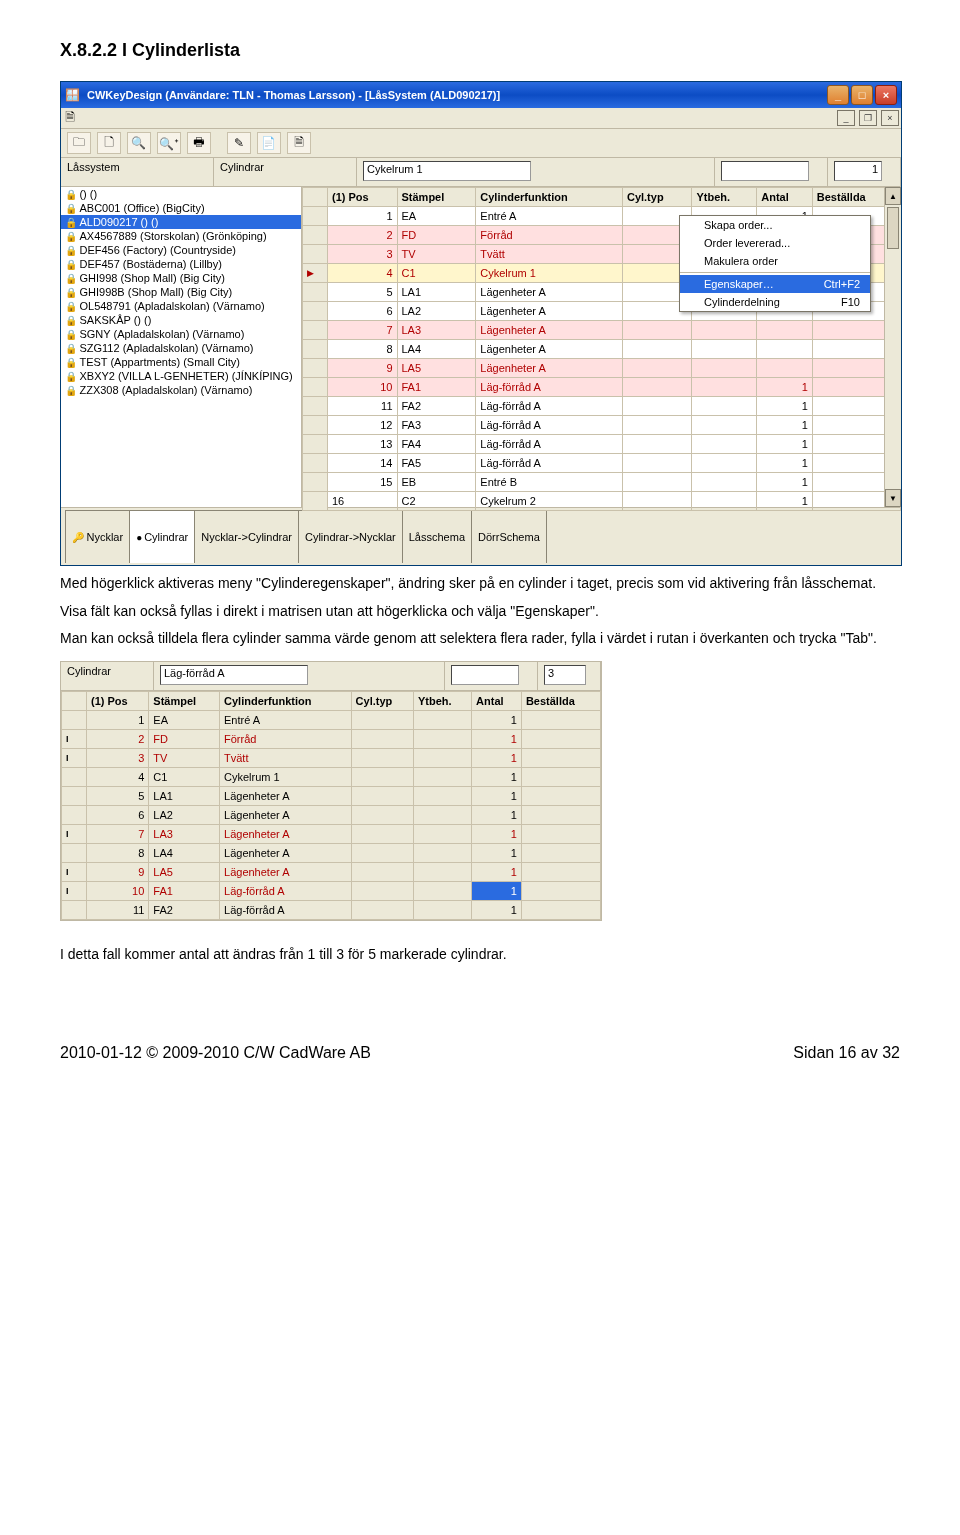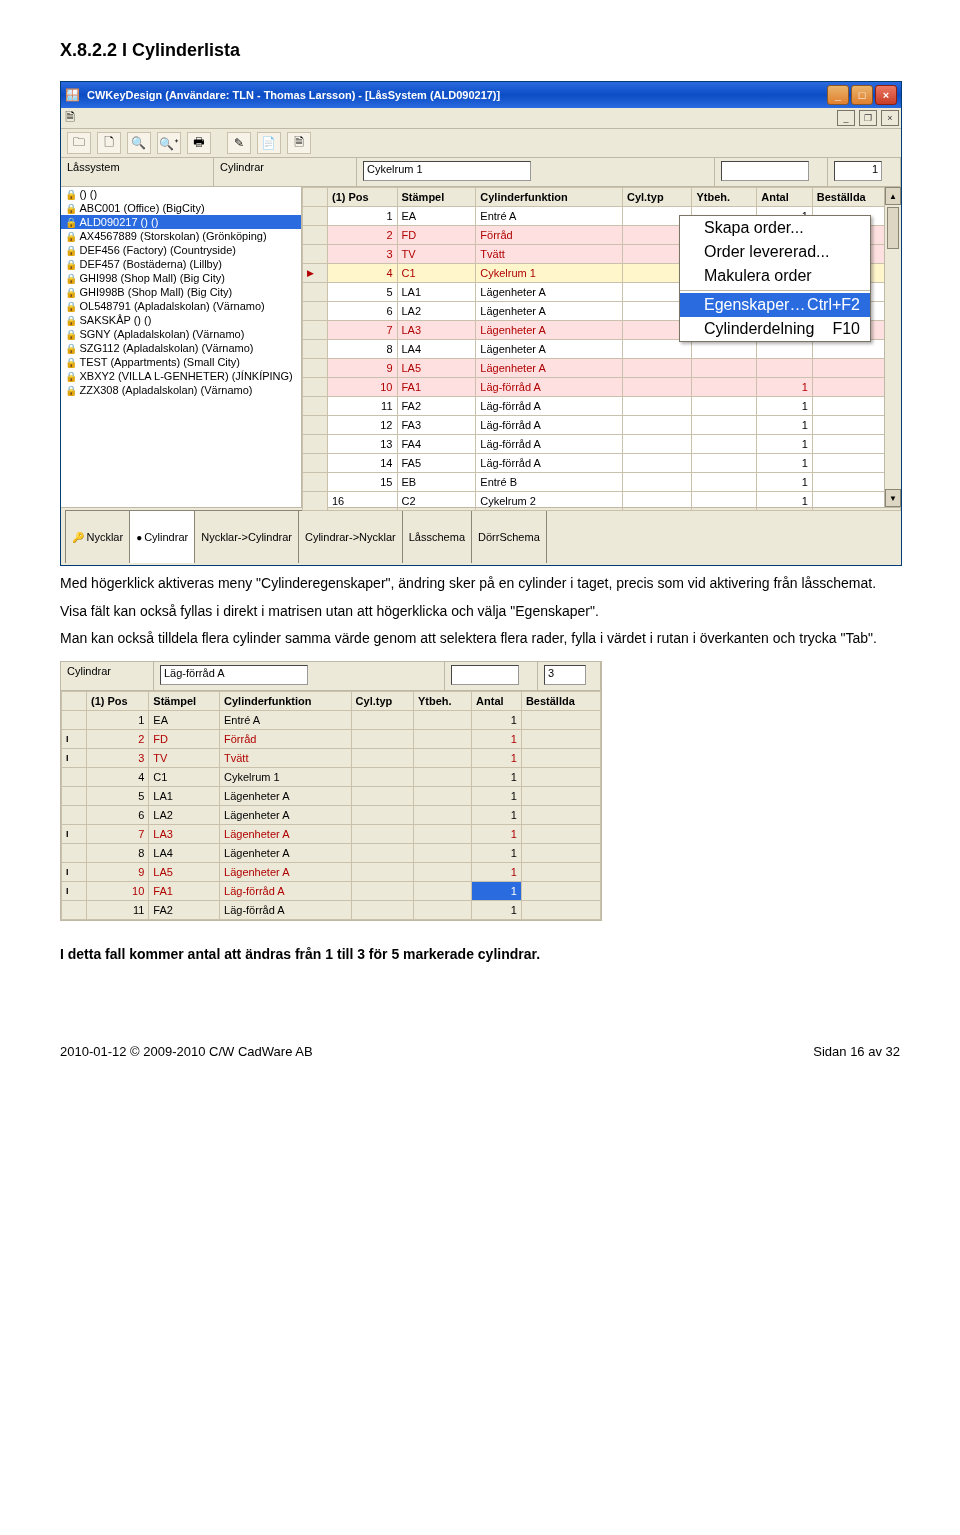--- a/index.html
+++ b/index.html
@@ -182,21 +182,21 @@
   .scroll-v .thumb { height: 40px; margin: 2px; background:#dcd6c2; border:1px solid #8a8574;}
 
   .ctxmenu {
     position: absolute;
     right: 30px;
     top: 28px;
     width: 190px;
     background: #fff;
     border: 1px solid #7a7567;
     box-shadow: 2px 2px 3px rgba(0,0,0,0.3);
-    font-size: 16px;
+    font-size: 11px;
   }
   .ctxmenu .mi {
     padding: 3px 10px 3px 24px;
     display: flex;
     justify-content: space-between;
   }
   .ctxmenu .sep { border-top: 1px solid #bfb8a4; margin: 2px 0; }
   .ctxmenu .mi.sel { background: #2a6be0; color: #fff; }
 
   .tabbar {
@@ -225,21 +225,21 @@
     background: #ece9d8;
     width: 540px;
     font-family: Tahoma, Arial, sans-serif;
     font-size: 11px;
     margin-top: 12px;
   }
   tr.selrow td { color: #b00000; }
   td.rowmarker.selmark { color:#000; font-weight:bold; background:#ece9d8 !important;}
   .footer {
     margin-top: 80px;
-    font-size: 13px;
+    font-size: 16px;
     display: flex;
     justify-content: space-between;
   }
 </style>
 </head>
 <body>
 
 <h2>X.8.2.2 I Cylinderlista</h2>
 
 <div class="win">
@@ -662,18 +662,18 @@
           <td>Läg-förråd A</td>
           <td></td>
           <td></td>
           <td style="text-align: right;">1</td>
           <td></td>
         </tr>
       </tbody>
   </table>
 </div>
 
-<p style="margin-top:24px;font-weight:bold;">I detta fall kommer antal att ändras från 1 till 3 för 5 markerade cylindrar.</p>
+<p style="margin-top:24px;">I detta fall kommer antal att ändras från 1 till 3 för 5 markerade cylindrar.</p>
 
 <div class="footer">
   <span>2010-01-12 © 2009-2010 C/W CadWare AB</span>
   <span>Sidan 16 av 32</span>
 </div>
 
 </body></html>

